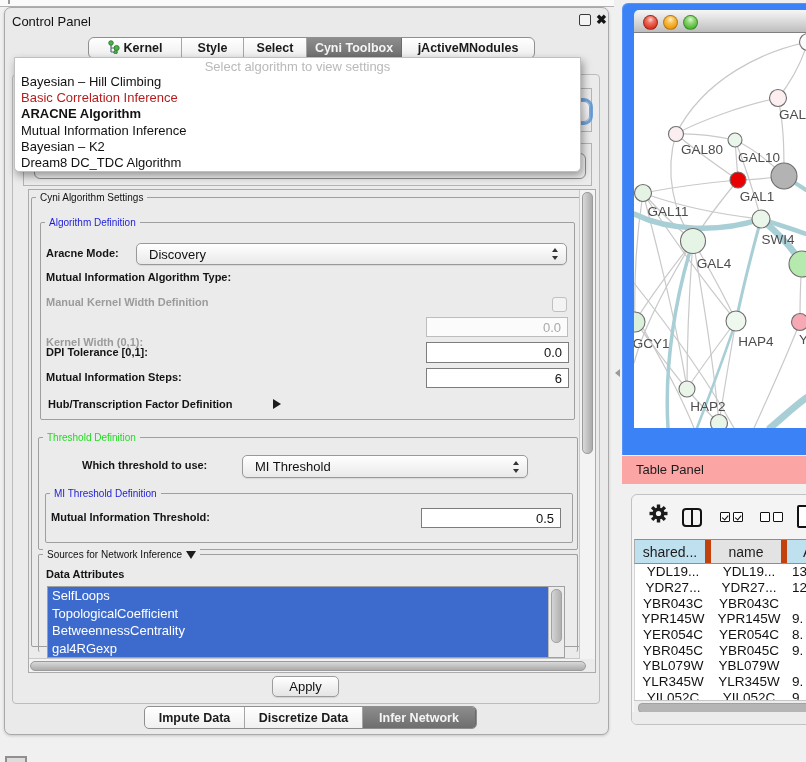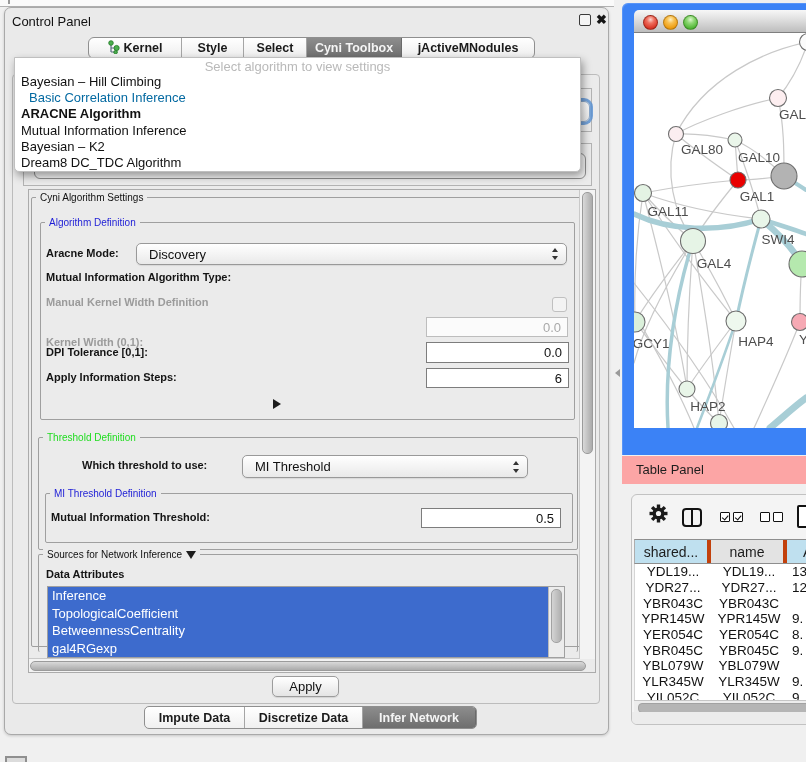--- a/index.html
+++ b/index.html
@@ -119,21 +119,21 @@
   .chkpair{top:17px;display:flex;gap:3px;}
   #icon-checks{left:88px;}
   #icon-unchecks{left:128px;}
   .chk{width:8px;height:8px;border:1.5px solid #121212;border-radius:1px;position:relative;background:#fff;}
   .chk.on:after{content:"";position:absolute;left:1px;top:1.5px;width:5px;height:2.5px;border-left:1.5px solid #121212;border-bottom:1.5px solid #121212;transform:rotate(-50deg);}
   #icon-doc{left:165px;top:10px;width:13px;height:19px;border:2px solid #121212;border-radius:2px;background:#fff;}
   #icon-doc:after{content:"";position:absolute;right:-2px;top:-2px;width:0;height:0;border-top:7px solid #f4f4f4;border-left:7px solid transparent;box-shadow:-1px 1px 0 #121212;}
 
   #tp-table{left:2px;top:44px;width:240px;}
   .t-header{display:flex;height:23px;border-top:1px solid #8e8e8e;border-bottom:1px solid #8e8e8e;border-left:1px solid #adadad;}
-  .t-hcell{box-sizing:border-box;border-right:4px solid #c2410c;font-size:14px;color:#1d1d1d;
+  .t-hcell{box-sizing:border-box;border-right:6px solid #c2410c;font-size:14px;color:#1d1d1d;
      display:flex;align-items:center;justify-content:center;overflow:hidden;white-space:nowrap;}
   .t-hcell.c0{width:76px;background:#bfe0ef;}
   .t-hcell.c1{width:76px;background:#e3e3e3;}
   .t-hcell.c2{width:84px;background:#bfe0ef;justify-content:flex-start;padding-left:16px;}
   #t-body{height:137px;overflow:hidden;background:#fff;border-left:1px solid #d5d5d5;}
   .t-row{display:flex;height:15.7px;}
   .t-cell{box-sizing:border-box;font-size:13.5px;color:#121212;display:flex;align-items:center;
      justify-content:center;overflow:hidden;white-space:nowrap;}
   .t-cell.c0{width:76px;}
   .t-cell.c1{width:76px;}
@@ -216,26 +216,27 @@
           <div class="flabel dis" style="left:5px;top:113px">Kernel Width (0,1):</div>
           <div class="tfield dis" style="left:385px;top:94px;width:142px;height:20px">
             <span>0.0</span>
           </div>
 
           <div class="flabel" style="left:5px;top:123px">DPI Tolerance [0,1]:</div>
           <div class="tfield" style="left:385px;top:119px;width:143px;height:21px">
             <span>0.0</span>
           </div>
 
-          <div class="flabel" style="left:5px;top:148px">Apply Information Steps:</div>
+          <div class="flabel" style="left:5px;top:148px">Mutual Information Steps:</div>
           <div class="tfield" style="left:385px;top:145px;width:143px;height:20px">
             <span>6</span>
           </div>
         </div>
 
+        <div class="flabel" style="left:16px;top:200px">Hub/Transcription Factor Definition</div>
         <div class="tri-right" style="left:241px;top:201px"></div>
 
         <div class="abs group" id="grp-thresh">
           <span class="gtitle green">Threshold Definition</span>
           <div class="flabel" style="left:43px;top:21px">Which threshold to use:</div>
           <div class="combo" style="left:203px;top:17px;width:284px;height:21px">
             <span class="cval">MI Threshold</span>
             <span class="arrows"></span>
           </div>
           <div class="abs group" id="grp-mit">
@@ -245,21 +246,21 @@
               <span>0.5</span>
             </div>
           </div>
         </div>
 
         <div class="abs group" id="grp-src">
           <span class="gtitle black"><span>Sources for Network Inference</span><span class="tri-down"></span></span>
           <div class="flabel" style="left:7px;top:13px">Data Attributes</div>
           <div class="abs" id="listbox">
             <div id="list-items">
-                <div class="litem">Inference</div>
+                <div class="litem">SelfLoops</div>
                 <div class="litem">TopologicalCoefficient</div>
                 <div class="litem">BetweennessCentrality</div>
                 <div class="litem">gal4RGexp</div>
               </div>
             <div id="list-vsb">
               <div class="abs" id="list-vsb-thumb"></div>
             </div>
           </div>
         </div>
       </div>
@@ -286,21 +287,21 @@
       <span>Infer Network</span>
     </div>
   </div>
 </div>
 
 <div class="abs" id="algo-popup" style="left:14px;top:57px;width:565px;height:113px;background:#fff;border:1px solid #bfbfbf;
             border-radius:0 0 5px 5px;box-shadow:2px 4px 9px rgba(0,0,0,.38);z-index:50;overflow:hidden;">
   <div style="text-align:center;font-size:13px;color:#b9b9b9;line-height:15px;padding-top:1px;">Select algorithm to view settings</div>
   <div id="popup-items">
       <div style="padding-left: 6px; font-size: 13px; line-height: 16.2px; color: rgb(17, 17, 17); white-space: nowrap;">Bayesian – Hill Climbing</div>
-      <div style="padding-left: 14px; font-size: 13px; line-height: 16.2px; color: #0369a1; white-space: nowrap;">Basic Correlation Inference</div>
+      <div style="padding-left: 6px; font-size: 13px; line-height: 16.2px; color: #b91c1c; white-space: nowrap;">Basic Correlation Inference</div>
       <div style="padding-left: 6px; font-size: 13px; line-height: 16.2px; color: rgb(17, 17, 17); white-space: nowrap; font-weight: bold;">ARACNE Algorithm</div>
       <div style="padding-left: 6px; font-size: 13px; line-height: 16.2px; color: rgb(17, 17, 17); white-space: nowrap;">Mutual Information Inference</div>
       <div style="padding-left: 6px; font-size: 13px; line-height: 16.2px; color: rgb(17, 17, 17); white-space: nowrap;">Bayesian – K2</div>
       <div style="padding-left: 6px; font-size: 13px; line-height: 16.2px; color: rgb(17, 17, 17); white-space: nowrap;">Dream8 DC_TDC Algorithm</div>
     </div>
 </div>
 
 <div class="abs" id="cp-grip"></div>
 
 <div class="abs" id="net-window">

